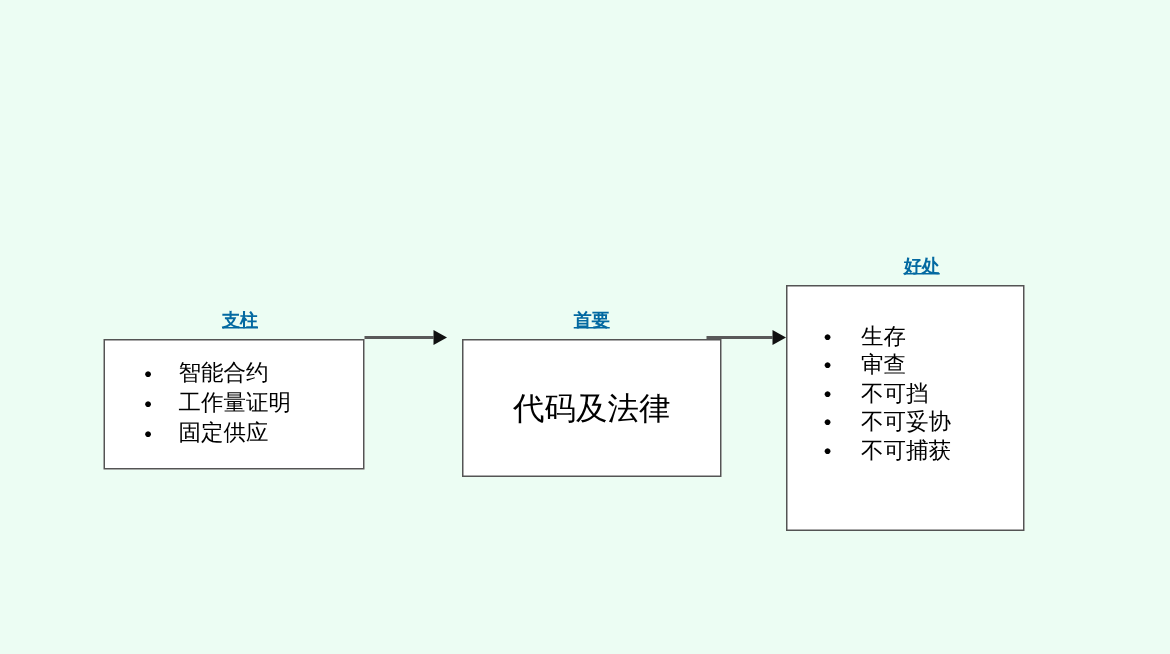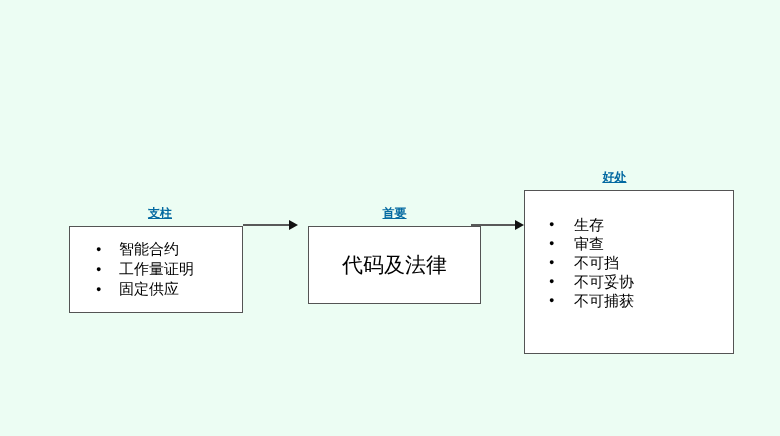--- a/index.html
+++ b/index.html
@@ -49,29 +49,29 @@
     content: "●";
     position: absolute;
     left: 0;
     top: 0;
     font-size: 9px;
   }
 
   
   .node-primary { left: 308px; top: 160px; width: 173px; }
   .node-primary .node-box {
-    width: 173px; height: 78px;
+    width: 173px; height: 92px;
     display: flex; align-items: center; justify-content: center;
     font-size: 21px;
     color: #000;
   }
 
   
   .node-benefits { left: 524px; top: 124px; width: 181px; }
-  .node-benefits .node-box { width: 210px; height: 164px; }
+  .node-benefits .node-box { width: 159px; height: 164px; }
   .node-benefits .bullet-list { padding: 24px 0 0 24px; }
   .node-benefits .bullet-list li { padding-left: 25px; line-height: 19px; }
 
   
   .arrow {
     position: absolute;
     top: 224px;
     height: 0;
     border-top: 2px solid #595959;
   }

